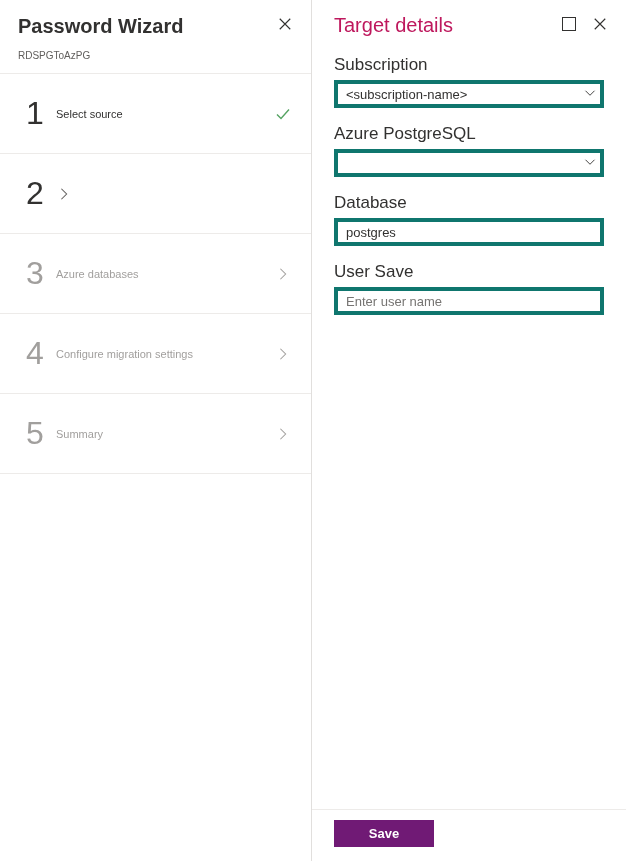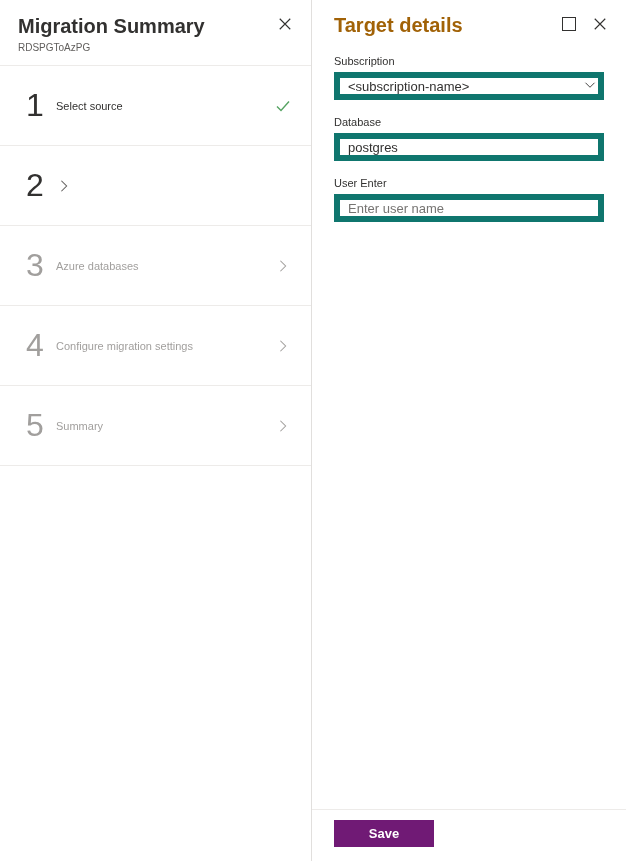--- a/index.html
+++ b/index.html
@@ -32,21 +32,21 @@
     }
     .wizard-title {
       font-size: 20px;
       font-weight: 600;
       color: #323130;
       line-height: 24px;
     }
     .wizard-subtitle {
       font-size: 10px;
       color: #605e5c;
-      margin-top: 4px;
+      margin-top: 12px;
     }
     .close-btn {
       cursor: pointer;
       width: 20px;
       height: 20px;
       display: flex;
       align-items: center;
       justify-content: center;
       color: #323130;
     }
@@ -103,22 +103,22 @@
       flex-direction: column;
     }
     .details-header {
       padding: 14px 16px 12px 22px;
       display: flex;
       align-items: flex-start;
       justify-content: space-between;
     }
     .details-title {
       font-size: 20px;
-      font-weight: 700;
-      color: #a16207;
+      font-weight: 400;
+      color: #be185d;
     }
     .details-header-actions {
       display: flex;
       align-items: center;
       gap: 14px;
     }
     .pin-btn {
       cursor: pointer;
       width: 14px;
       height: 14px;
@@ -127,29 +127,29 @@
     }
     .details-body {
       padding: 6px 22px 12px 22px;
       flex: 1;
       overflow: auto;
     }
     .form-field {
       margin-bottom: 16px;
     }
     .form-label {
-      font-size: 11px;
+      font-size: 17px;
       color: #323130;
       margin-bottom: 5px;
       display: block;
     }
     .form-input, .form-select {
       width: 100%;
       height: 28px;
-      border: 6px solid #0f766e;
+      border: 4px solid #0f766e;
       padding: 0 8px;
       font-size: 13px;
       color: #323130;
       background: #fff;
       font-family: inherit;
     }
     .form-input::placeholder {
       color: #767472;
     }
     .form-select {
@@ -183,21 +183,21 @@
       cursor: pointer;
       min-width: 100px;
     }
   </style>
 </head>
 <body>
 
 <div class="wizard-panel">
   <div class="wizard-header">
     <div>
-      <div class="wizard-title">Migration Summary</div>
+      <div class="wizard-title">Password Wizard</div>
       <div class="wizard-subtitle">RDSPGToAzPG</div>
     </div>
     <div class="close-btn">
       <svg viewBox="0 0 16 16">
           <path d="M2 2 L14 14 M14 2 L2 14" stroke="currentColor" stroke-width="1.3" fill="none"></path>
         </svg>
     </div>
   </div>
   <div class="wizard-steps">
     <div class="step done active">
@@ -266,28 +266,39 @@
       <div class="select-wrap">
         <input class="form-select" readonly="" value="&lt;subscription-name&gt;" style="">
         <span class="select-chevron">
           <svg viewBox="0 0 16 16">
               <path d="M2 5 L8 11 L14 5" stroke="currentColor" stroke-width="1.2" fill="none"></path>
             </svg>
         </span>
       </div>
     </div>
 
+    <div class="form-field">
+      <label class="form-label">Azure PostgreSQL</label>
+      <div class="select-wrap">
+        <input class="form-select" readonly="" value="" style="">
+        <span class="select-chevron">
+          <svg viewBox="0 0 16 16">
+              <path d="M2 5 L8 11 L14 5" stroke="currentColor" stroke-width="1.2" fill="none"></path>
+            </svg>
+        </span>
+      </div>
+    </div>
 
     <div class="form-field">
       <label class="form-label">Database</label>
       <input type="text" class="form-input" value="postgres" style="">
     </div>
 
     <div class="form-field">
-      <label class="form-label">User Enter</label>
+      <label class="form-label">User Save</label>
       <input type="text" class="form-input" placeholder="Enter user name" style="">
     </div>
 
     <div class="form-field">
     </div>
   </div>
 
   <div class="details-footer">
     <button class="save-btn">Save</button>
   </div>

